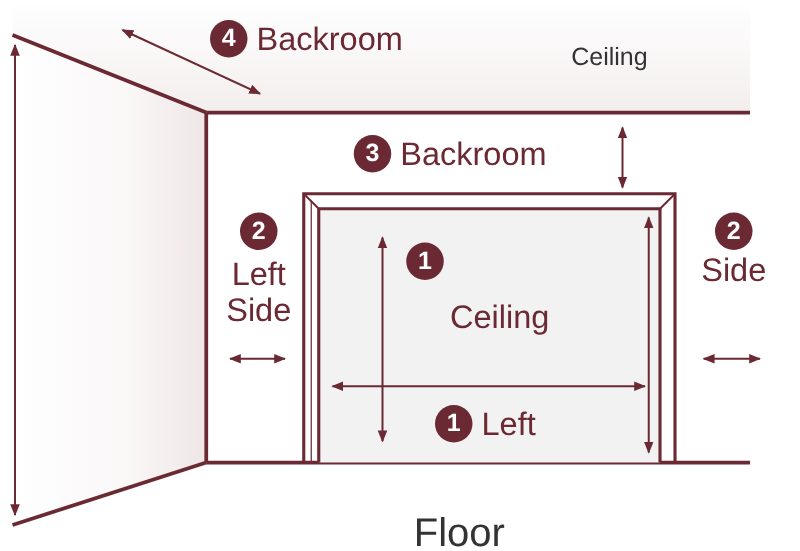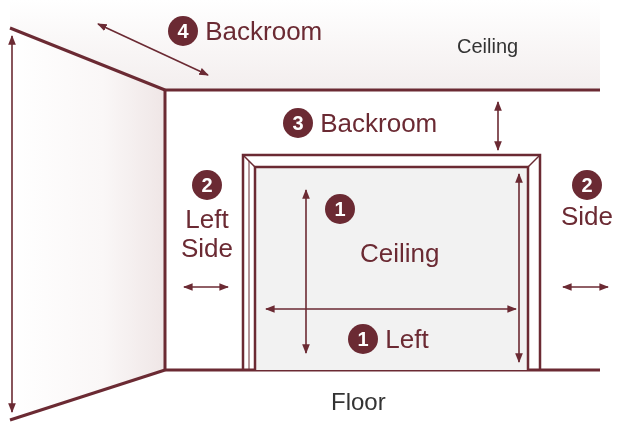--- a/index.html
+++ b/index.html
@@ -88,13 +88,13 @@
 <div class="lbl" style="left:325px;top:194px;">
   <span class="badge">1</span>
 </div>
 <div class="lbl" style="left:360px;top:240px;">Ceiling</div>
 
 <div class="lbl" style="left:348px;top:324px;">
   <span class="badge">1</span>
   <span style="vertical-align:middle;">Left</span>
 </div>
 
-<div class="lbl dark" style="left:331px;top:390px;font-size:24px;">Floor</div>
+<div class="lbl dark" style="left:331px;top:410px;font-size:32px;">Floor</div>
 
 </body></html>

